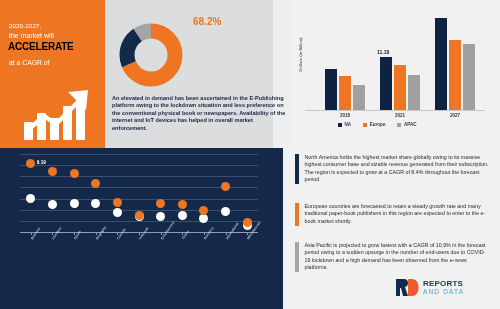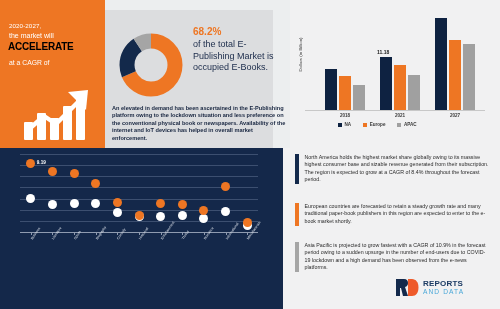--- a/index.html
+++ b/index.html
@@ -18,21 +18,21 @@
   .growth-icon{position:absolute;left:24px;top:86px;width:74px;height:54px;}
   .gbar{position:absolute;bottom:0;background:#ffffff;border-radius:1px;}
   .gb1{left:0px;width:9px;height:18px;}
   .gb2{left:13px;width:9px;height:27px;}
   .gb3{left:26px;width:9px;height:22px;}
   .gb4{left:39px;width:9px;height:34px;}
   .gb5{left:52px;width:9px;height:44px;}
   .arrow-svg{position:absolute;left:0;top:0;}
 
   
-  .mid-panel{position:absolute;left:105px;top:10px;width:168px;height:148px;background:#dcdddf;}
+  .mid-panel{position:absolute;left:105px;top:0;width:168px;height:148px;background:#dcdddf;}
   .donut-wrap{position:absolute;left:7px;top:16px;width:78px;height:78px;}
   .pct-head{position:absolute;left:88px;top:16px;font-size:10px;font-weight:bold;color:#ee7623;}
   .pct-sub{position:absolute;left:88px;top:29px;width:92px;font-size:9px;line-height:11.5px;color:#1b2b4a;}
   .mid-para{position:absolute;left:7px;top:95px;width:174px;font-size:5.6px;line-height:7.4px;color:#16243f;font-weight:bold;}
 
   
   .bar-panel{position:absolute;left:290px;top:0;width:210px;height:148px;background:#f1f1f2;}
   .ylabel{position:absolute;left:-23px;top:52px;width:66px;font-size:4.4px;color:#4a4a4a;transform:rotate(-90deg);text-align:center;}
   .plot{position:absolute;left:15px;top:10px;width:178px;height:100px;}
   .axis-x{position:absolute;left:15px;top:110px;width:180px;height:1px;background:#c8c8c8;}
@@ -98,21 +98,20 @@
       <svg width="78" height="78" viewBox="0 0 78 78">
 
         <circle r="24" cx="39" cy="39" fill="transparent" stroke="#ee7623" stroke-width="15" stroke-dasharray="102.9 48.9" stroke-dashoffset="0" transform="rotate(-90 39 39)"></circle>
 
         <circle r="24" cx="39" cy="39" fill="transparent" stroke="#13294b" stroke-width="15" stroke-dasharray="32.9 118.9" stroke-dashoffset="-102.9" transform="rotate(-90 39 39)"></circle>
 
         <circle r="24" cx="39" cy="39" fill="transparent" stroke="#a5a5a5" stroke-width="15" stroke-dasharray="15.1 136.7" stroke-dashoffset="-135.8" transform="rotate(-90 39 39)"></circle>
       </svg>
     </div>
     <div class="pct-head">68.2%</div>
-    <div class="pct-sub">of the total E-Publishing Market is occupied E-Books.</div>
     <div class="mid-para">An elevated in demand has been ascertained in the E-Publishing platform owing to the lockdown situation and less preference on the conventional physical book or newspapers. Availability of the internet and IoT devices has helped in overall market enforcement.</div>
   </div>
 
   <div class="bar-panel">
     <div class="ylabel">Dollars (in Billion)</div>
     <div class="plot" id="barPlot">
         <div class="group" style="left: 18px;">
           <div class="bar na" style="height: 40.9524px;"></div>
           <div class="bar eu" style="height: 34.2857px;"></div>
           <div class="bar ap" style="height: 24.7619px;"></div>

